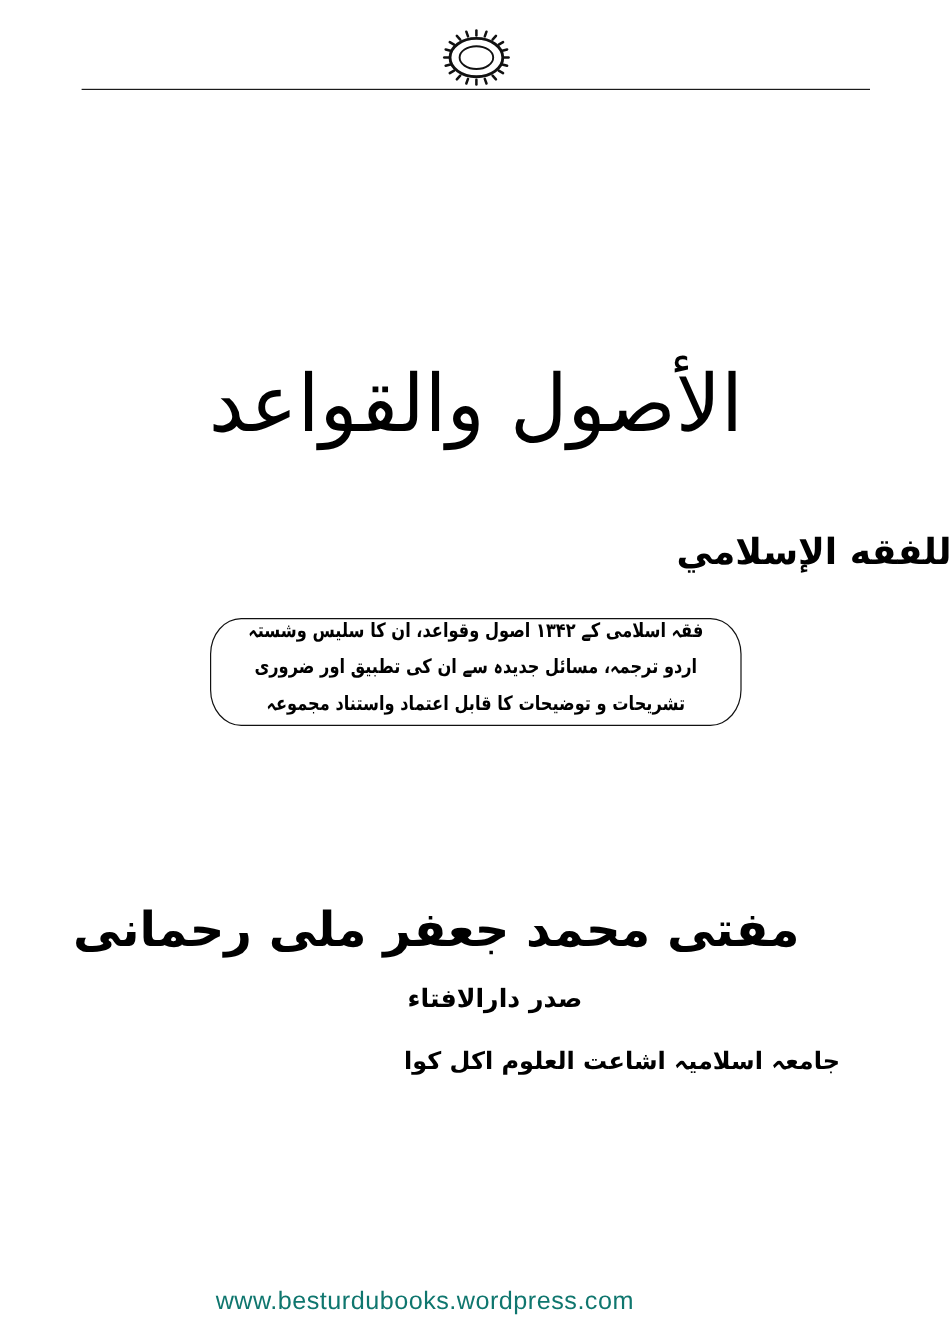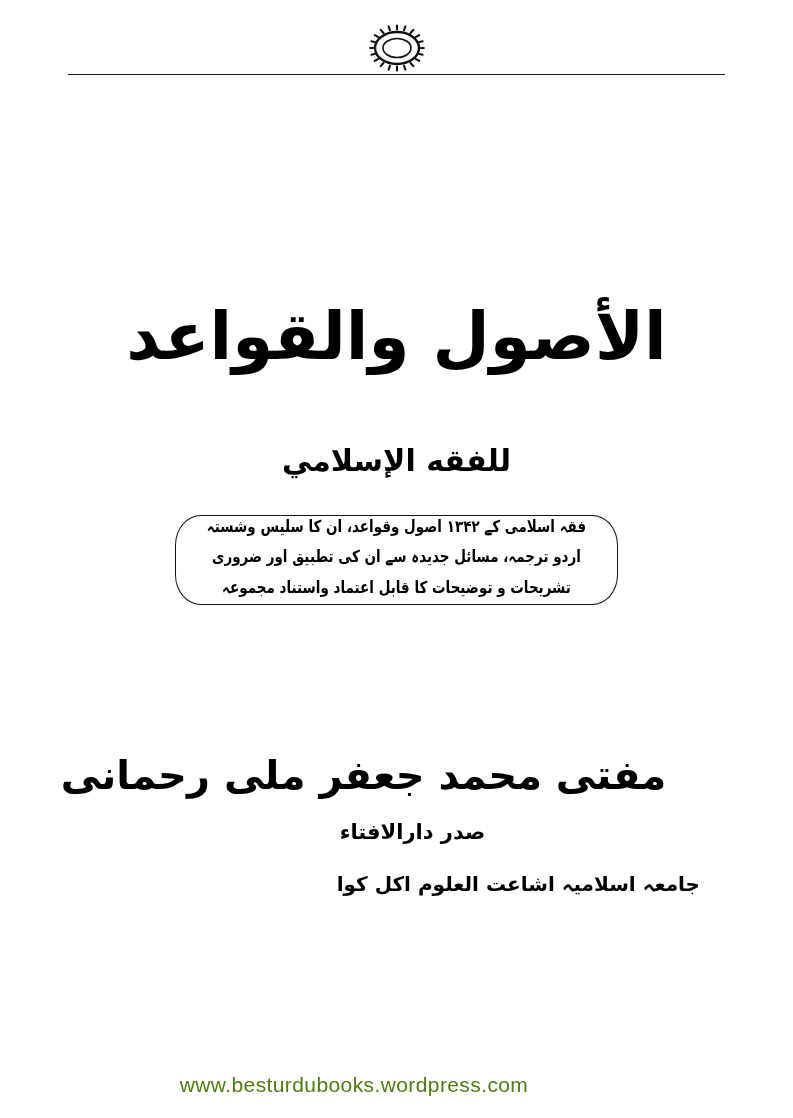--- a/index.html
+++ b/index.html
@@ -51,34 +51,34 @@
   }
 
   
   .main-title {
     position: absolute;
     top: 298px;
     left: 0;
     width: 793px;
     text-align: center;
     font-family: "DejaVu Sans", sans-serif;
-    font-weight: bold;
+    font-weight: normal;
     font-size: 66px;
     line-height: 1.18;
     direction: rtl;
     letter-spacing: 0px;
     color: #000;
   }
 
   .subtitle {
     position: absolute;
     top: 443px;
     left: 0;
     width: 793px;
-    text-align: center;
+    text-align: right;
     font-family: "DejaVu Sans", sans-serif;
     font-weight: bold;
     font-size: 30px;
     direction: rtl;
     color: #000;
   }
 
   
   .desc-box {
     position: absolute;
@@ -155,21 +155,21 @@
   
   .watermark {
     position: absolute;
     top: 1073px;
     left: 0;
     width: 708px;
     text-align: center;
     font-family: "Liberation Sans", sans-serif;
     font-size: 21px;
     letter-spacing: 0.4px;
-    color: #4d7c0f;
+    color: #0f766e;
   }
 </style>
 </head>
 <body>
 
 <div class="page">
 
   <div class="ornament-wrap">
     <svg class="ornament" viewBox="0 0 62 48" aria-hidden="true">
       <g fill="#111111">

